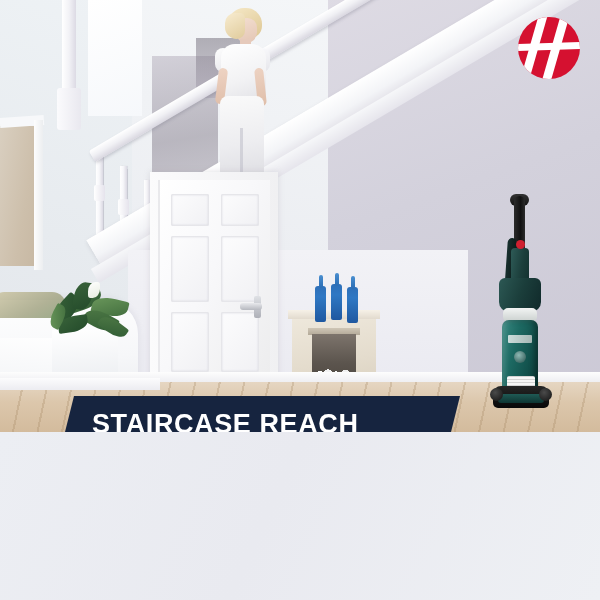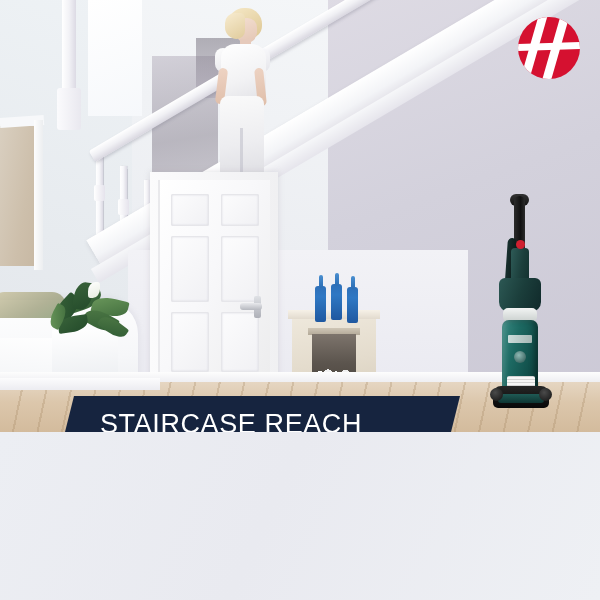--- a/index.html
+++ b/index.html
@@ -347,22 +347,22 @@
 
   
   .banner {
     position:absolute; left:60px; top:396px; width:400px; height:56px;
     background: var(--navy, #16243f);
     clip-path: polygon(14px 0, 100% 0, 96.5% 100%, 0 100%);
     display:flex; align-items:center;
     box-shadow: 0 3px 10px rgba(20,30,55,.28);
   }
   .banner-title {
-    color:#ffffff; font-size:27px; font-weight:normal; letter-spacing:.6px;
-    margin-left:40px; white-space:nowrap;
+    color:#ffffff; font-size:27px; font-weight:bold; letter-spacing:.6px;
+    margin-left:32px; white-space:nowrap;
     font-family:"Liberation Sans", sans-serif;
   }
 
   
   .bottom {
     position:absolute; left:0; top:432px; width:600px; height:168px;
     background: linear-gradient(115deg,#eceef3 0%,#e9eaf0 45%,#eef0f4 100%);
   }
 
   

